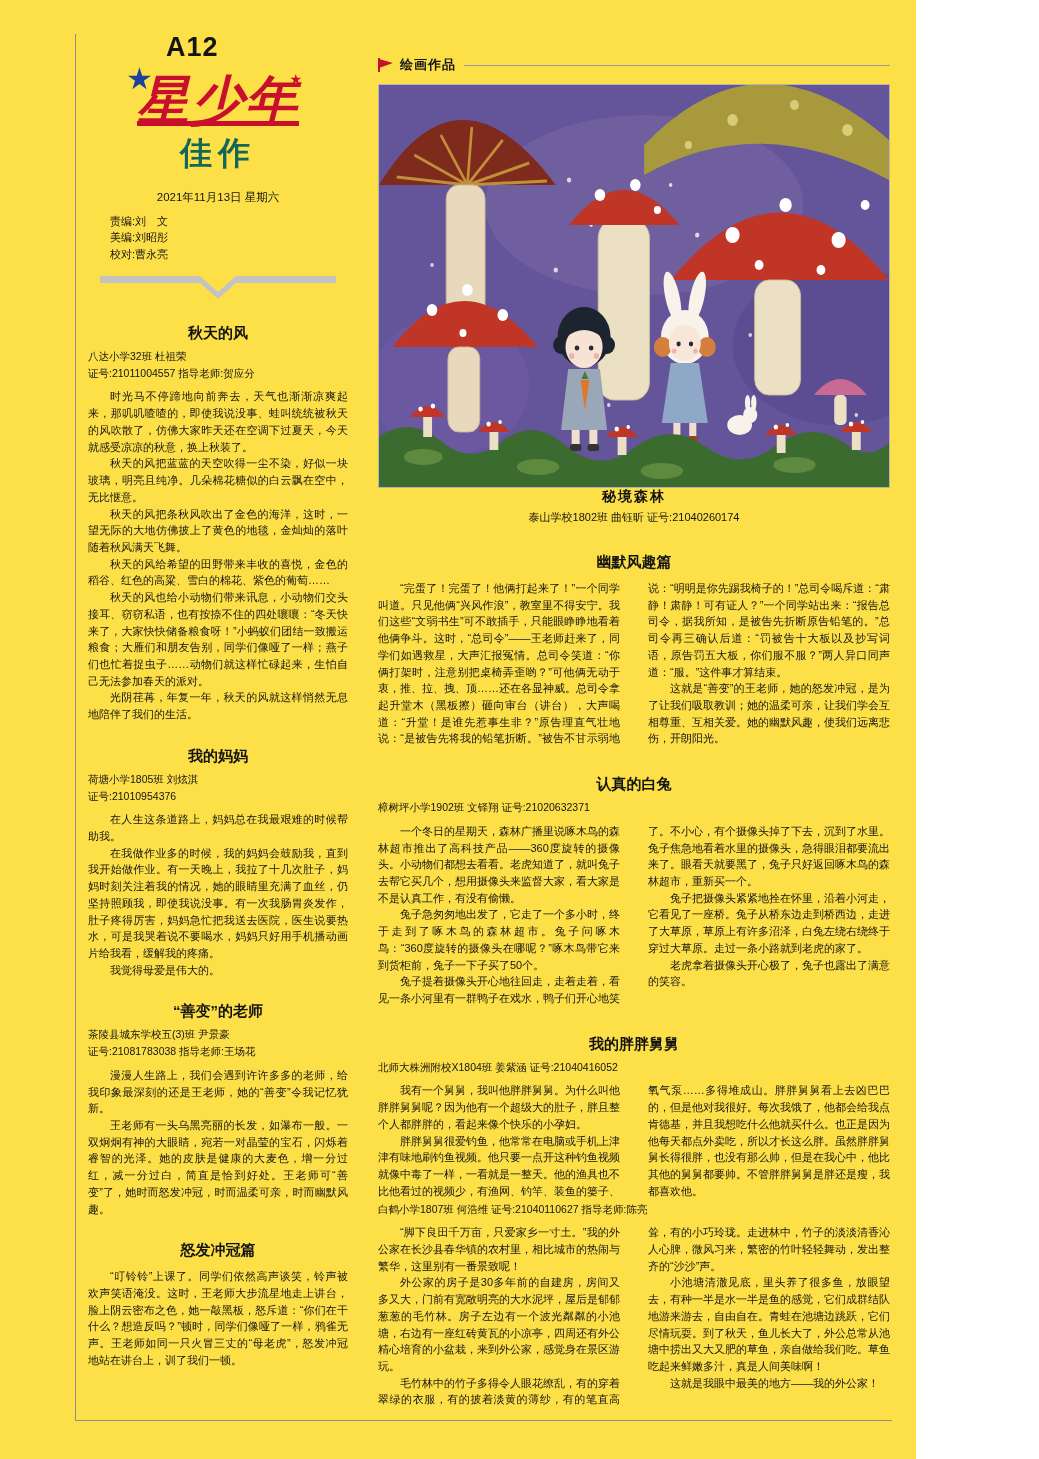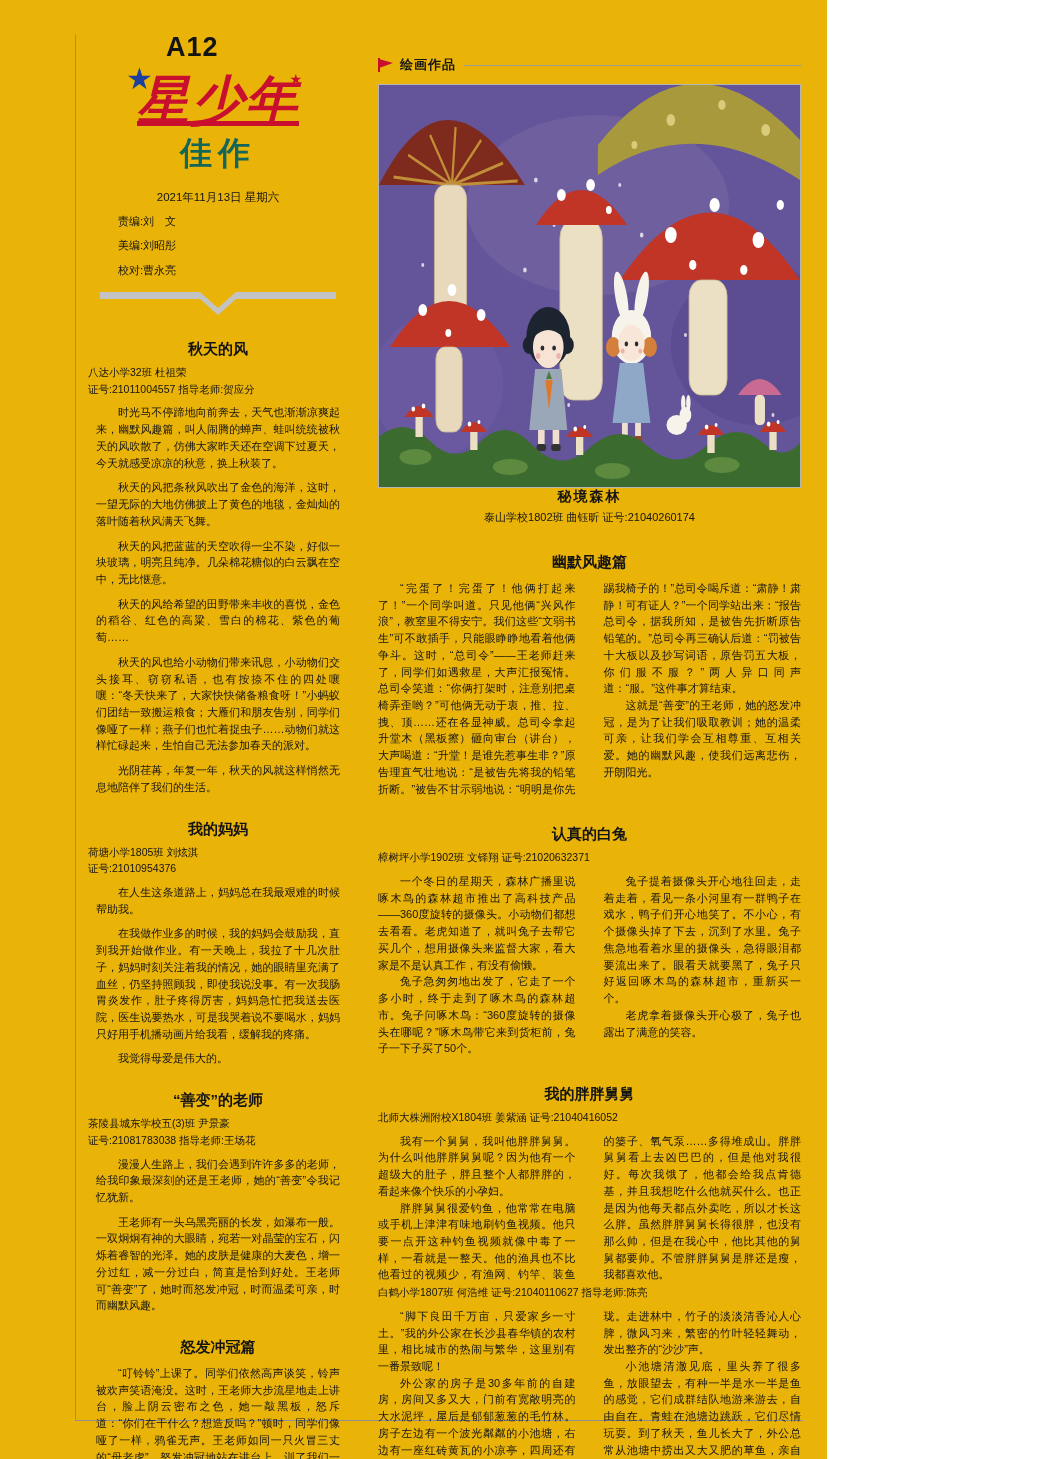--- a/index.html
+++ b/index.html
@@ -1,16 +1,16 @@
 <!DOCTYPE html>
 <html><head>
 <meta charset="utf-8">
 <style>
   html,body { margin:0; padding:0; background:#ffffff; }
-  .page { position:relative; width:827px; height:1459px; background:#eab308; overflow:hidden;
+  .page { position:relative; width:916px; height:1459px; background:#fde047; overflow:hidden;
           font-family:"Liberation Sans","DejaVu Sans",sans-serif; color:#141414; }
   .rule-left   { position:absolute; left:75px; top:34px; bottom:38px; width:1px; background:#8f8f8f; }
   .rule-bottom { position:absolute; left:75px; right:24px; bottom:38px; height:1px; background:#8f8f8f; }
   .content { position:absolute; left:88px; top:28px; right:26px; display:flex; gap:30px; }
   .left-col { width:260px; flex:none; }
   .right-col { flex:1; min-width:0; }
 
   
   .pagenum { font-size:27px; font-weight:bold; letter-spacing:1px; margin:4px 0 10px 78px; }
   .logo { text-align:center; position:relative; margin-top:2px; }
@@ -20,21 +20,21 @@
   .logo-sub { color:#15665a; font-size:32px; font-weight:bold; letter-spacing:6px; margin-top:4px; }
   .dateline { text-align:center; font-size:11.5px; margin-top:14px; }
   .editors { text-align:center; font-size:10.5px; margin-top:6px; }
   .editors .para { text-indent:0; margin:0 0 2px 0; line-height:1.5; }
   .ribbon { display:block; margin:12px auto 0 auto; }
 
   
   .atitle { text-align:center; font-size:15px; font-weight:bold; margin:24px 0 6px 0; }
   .byline { text-align:left; font-size:10.5px; margin:2px 0; line-height:1.4; }
   .abody { margin-top:8px; font-size:11px; line-height:1.52; text-align:justify; }
-  .abody .para { text-indent:2em; margin:8px; }
+  .abody .para { text-indent:2em; margin:0; }
 
   
   .art-label-row { display:flex; align-items:center; margin-top:28px; }
   .art-flag { flex:none; margin-right:6px; display:block; }
   .art-label { font-size:13px; font-weight:bold; letter-spacing:1px; white-space:nowrap; }
   .art-label-line { flex:1; height:1px; background:#9a9a9a; margin-left:8px; }
   .art-frame { margin-top:10px; border:1px solid #b5b5b5; height:402px; overflow:hidden; }
   .art-frame svg { display:block; width:100%; height:100%; }
   .art-caption-title { text-align:center; font-weight:bold; font-size:14px; letter-spacing:2px; }
   .art-caption-byline { text-align:center; font-size:11px; margin-top:4px; }
@@ -71,23 +71,23 @@
 
       <svg class="ribbon" width="236" height="26" viewBox="0 0 236 26">
         <polygon points="0,2 100,2 118,18 136,2 236,2 236,9 136,9 118,25 100,9 0,9" fill="#c3c3c3"></polygon>
       </svg>
 
       <section class="article">
         <h2 class="atitle">秋天的风</h2>
         <div class="byline">八达小学32班 杜祖荣</div>
         <div class="byline">证号:21011004557 指导老师:贺应分</div>
         <div class="abody">
-            <p class="para">时光马不停蹄地向前奔去，天气也渐渐凉爽起来，幽默风趣篇，叫人闹腾的蝉声、蛙叫统统被秋天的风吹散了，仿佛大家昨天还在空调下过夏天，今天就感受凉凉的秋意，换上秋装了。</p>
+            <p class="para">时光马不停蹄地向前奔去，天气也渐渐凉爽起来，那叽叽喳喳的，即使我说没事、蛙叫统统被秋天的风吹散了，仿佛大家昨天还在空调下过夏天，今天就感受凉凉的秋意，换上秋装了。</p>
+            <p class="para">秋天的风把蓝蓝的天空吹得一尘不染，好似一块玻璃，明亮且纯净。几朵棉花糖似的白云飘在空中，无比惬意。</p>
             <p class="para">秋天的风把条秋风吹出了金色的海洋，这时，一望无际的大地仿佛披上了黄色的地毯，金灿灿的落叶随着秋风满天飞舞。</p>
-            <p class="para">秋天的风把蓝蓝的天空吹得一尘不染，好似一块玻璃，明亮且纯净。几朵棉花糖似的白云飘在空中，无比惬意。</p>
             <p class="para">秋天的风给希望的田野带来丰收的喜悦，金色的稻谷、红色的高粱、雪白的棉花、紫色的葡萄……</p>
             <p class="para">秋天的风也给小动物们带来讯息，小动物们交头接耳、窃窃私语，也有按捺不住的四处嚷嚷：“冬天快来了，大家快快储备粮食呀！”小蚂蚁们团结一致搬运粮食；大雁们和朋友告别，同学们像哑了一样；燕子们也忙着捉虫子……动物们就这样忙碌起来，生怕自己无法参加春天的派对。</p>
             <p class="para">光阴荏苒，年复一年，秋天的风就这样悄然无息地陪伴了我们的生活。</p>
           </div>
       </section>
 
       <section class="article">
         <h2 class="atitle">我的妈妈</h2>
         <div class="byline">荷塘小学1805班 刘炫淇</div>
         <div class="byline">证号:21010954376</div>
@@ -296,20 +296,21 @@
           </div>
       </section>
 
       <section class="r-article">
         <h2 class="atitle">认真的白兔</h2>
         <div class="byline">樟树坪小学1902班 文铎翔  证号:21020632371</div>
         <div class="r-abody">
             <p class="para">一个冬日的星期天，森林广播里说啄木鸟的森林超市推出了高科技产品——360度旋转的摄像头。小动物们都想去看看。老虎知道了，就叫兔子去帮它买几个，想用摄像头来监督大家，看大家是不是认真工作，有没有偷懒。</p>
             <p class="para">兔子急匆匆地出发了，它走了一个多小时，终于走到了啄木鸟的森林超市。兔子问啄木鸟：“360度旋转的摄像头在哪呢？”啄木鸟带它来到货柜前，兔子一下子买了50个。</p>
             <p class="para">兔子提着摄像头开心地往回走，走着走着，看见一条小河里有一群鸭子在戏水，鸭子们开心地笑了。不小心，有个摄像头掉了下去，沉到了水里。兔子焦急地看着水里的摄像头，急得眼泪都要流出来了。眼看天就要黑了，兔子只好返回啄木鸟的森林超市，重新买一个。</p>
+            <p class="para">兔子把摄像头紧紧地拴在怀里，沿着小河走，它看见了一座桥。兔子从桥东边走到桥西边，走进了大草原，草原上有许多沼泽，白兔左绕右绕终于穿过大草原。走过一条小路就到老虎的家了。</p>
             <p class="para">老虎拿着摄像头开心极了，兔子也露出了满意的笑容。</p>
           </div>
       </section>
 
       <section class="r-article">
         <h2 class="atitle">我的胖胖舅舅</h2>
         <div class="byline">北师大株洲附校X1804班 姜紫涵  证号:21040416052</div>
         <div class="r-abody">
             <p class="para">我有一个舅舅，我叫他胖胖舅舅。为什么叫他胖胖舅舅呢？因为他有一个超级大的肚子，胖且整个人都胖胖的，看起来像个快乐的小孕妇。</p>
             <p class="para">胖胖舅舅很爱钓鱼，他常常在电脑或手机上津津有味地刷钓鱼视频。他只要一点开这种钓鱼视频就像中毒了一样，一看就是一整天。他的渔具也不比他看过的视频少，有渔网、钓竿、装鱼的篓子、氧气泵……多得堆成山。胖胖舅舅看上去凶巴巴的，但是他对我很好。每次我饿了，他都会给我点肯德基，并且我想吃什么他就买什么。也正是因为他每天都点外卖吃，所以才长这么胖。虽然胖胖舅舅长得很胖，也没有那么帅，但是在我心中，他比其他的舅舅都要帅。不管胖胖舅舅是胖还是瘦，我都喜欢他。</p>

